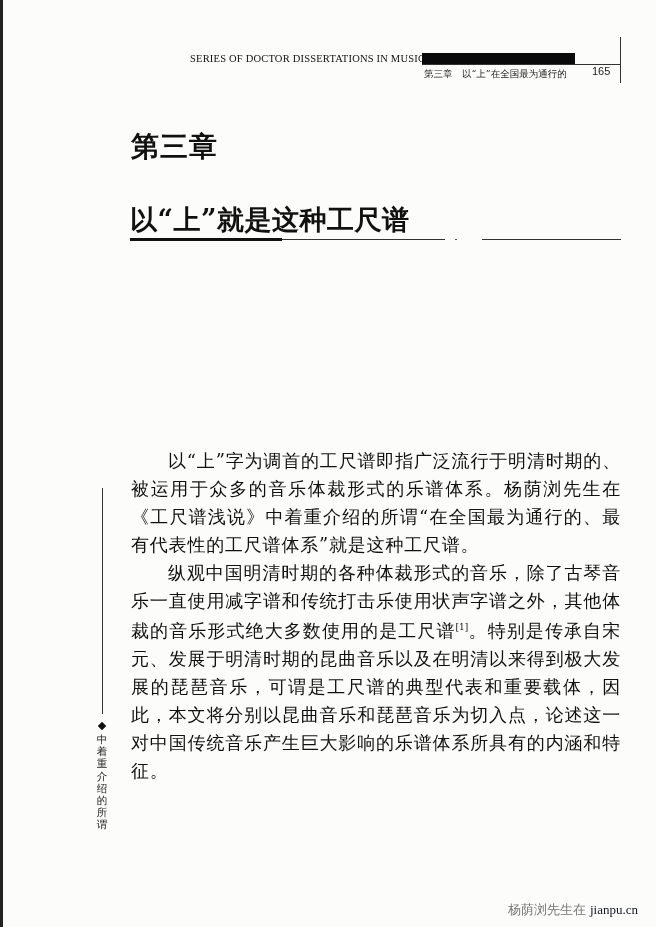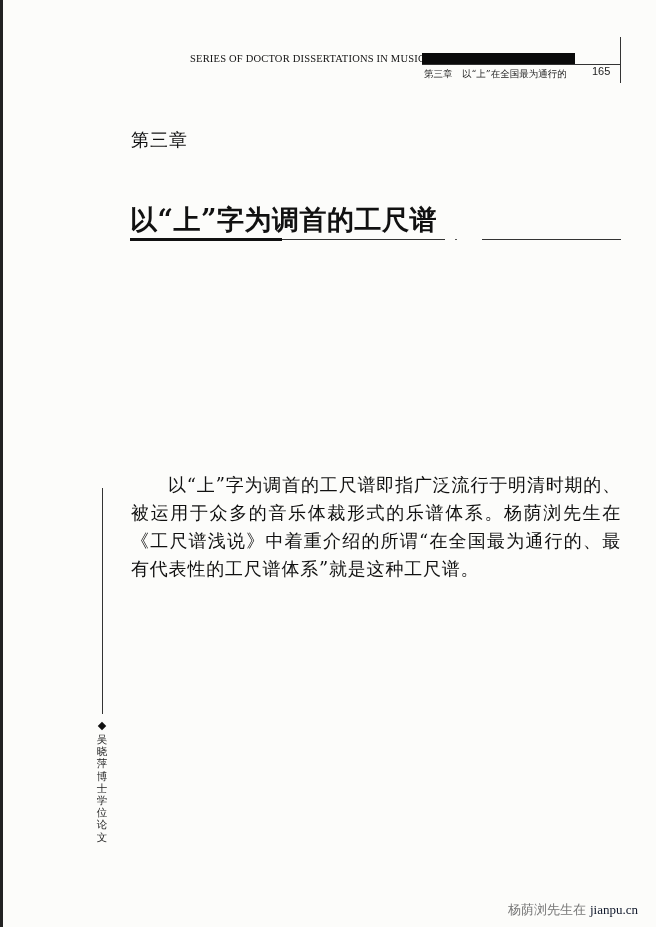--- a/index.html
+++ b/index.html
@@ -19,33 +19,33 @@
   .head-rule { position: absolute; left: 422px; top: 64px; width: 198px; height: 1px; background: #333; }
   .head-vrule { position: absolute; left: 620px; top: 37px; width: 1px; height: 46px; background: #333; }
   .chapter-head-small {
     position: absolute; left: 424px; top: 68px; font-size: 9.5px; white-space: nowrap; color: #222;
   }
   .page-number {
     position: absolute; left: 592px; top: 65px; font-family: "Liberation Sans", sans-serif;
     font-size: 11px; color: #222;
   }
   .chapter-label {
-    position: absolute; left: 131px; top: 128px; font-size: 18px; font-weight: normal; letter-spacing: 1px;
+    position: absolute; left: 131px; top: 128px; font-size: 28px; font-weight: bold; letter-spacing: 1px;
   }
   .chapter-title {
     position: absolute; left: 130px; top: 202px; font-size: 27px; font-weight: bold; letter-spacing: 0.5px;
     white-space: nowrap;
   }
   .ul-thick { position: absolute; left: 130px; top: 238px; width: 152px; height: 3px; background: #111; }
   .ul-thin1 { position: absolute; left: 282px; top: 239px; width: 163px; height: 1px; background: #333; }
   .ul-dot { position: absolute; left: 455px; top: 239px; width: 2px; height: 1px; background: #555; }
   .ul-thin2 { position: absolute; left: 482px; top: 239px; width: 139px; height: 1px; background: #333; }
   .body-text {
     position: absolute; left: 131px; top: 447px; width: 490px;
-    font-size: 18px; line-height: 27.9px; text-align: justify; letter-spacing: 0.8px; margin-top: 24px;
+    font-size: 18px; line-height: 27.9px; text-align: justify; letter-spacing: 0.8px;
   }
   .body-text p { margin: 0; text-indent: 37px; }
   .body-text sup { font-size: 9px; vertical-align: 7px; letter-spacing: 0; }
   .side-rule { position: absolute; left: 102px; top: 488px; width: 1px; height: 226px; background: #333; }
   .side-diamond {
     position: absolute; left: 99px; top: 723px; width: 6px; height: 6px; background: #111; transform: rotate(45deg);
   }
   .side-text {
     position: absolute; left: 96px; top: 733px; width: 12px;
     font-size: 10.5px; line-height: 12.2px; text-align: center; color: #222; word-break: break-all;
@@ -61,27 +61,28 @@
 <div class="left-edge"></div>
 
 <div class="running-head">SERIES OF DOCTOR DISSERTATIONS IN MUSIC</div>
 <div class="head-bar"></div>
 <div class="head-rule"></div>
 <div class="head-vrule"></div>
 <div class="chapter-head-small">第三章　以“上”在全国最为通行的</div>
 <div class="page-number">165</div>
 
 <div class="chapter-label">第三章</div>
-<div class="chapter-title">以“上”字为调首的工尺谱</div>
+<div class="chapter-title">以“上”就是这种工尺谱</div>
 <div class="ul-thick"></div>
 <div class="ul-thin1"></div>
 <div class="ul-dot"></div>
 <div class="ul-thin2"></div>
 
 <div class="body-text">
   <p>以“上”字为调首的工尺谱即指广泛流行于明清时期的、被运用于众多的音乐体裁形式的乐谱体系。杨荫浏先生在《工尺谱浅说》中着重介绍的所谓“在全国最为通行的、最有代表性的工尺谱体系”就是这种工尺谱。</p>
+  <p><span>纵观中国明清时期的各种体裁形式的音乐，除了古琴音乐一直使用减字谱和传统打击乐使用状声字谱之外，其他体裁的音乐形式绝大多数使用的是工尺谱</span><sup>[1]</sup><span>。特别是传承自宋元、发展于明清时期的昆曲音乐以及在明清以来得到极大发展的琵琶音乐，可谓是工尺谱的典型代表和重要载体，因此，本文将分别以昆曲音乐和琵琶音乐为切入点，论述这一对中国传统音乐产生巨大影响的乐谱体系所具有的内涵和特征。</span></p>
 </div>
 
 <div class="side-rule"></div>
 <div class="side-diamond"></div>
-<div class="side-text">吴晓萍博士学位论文</div>
+<div class="side-text">中着重介绍的所谓</div>
 
 <div class="watermark"><span>杨荫浏先生在</span><span class="wm-domain">jianpu.cn</span></div>
 
 </body></html>

